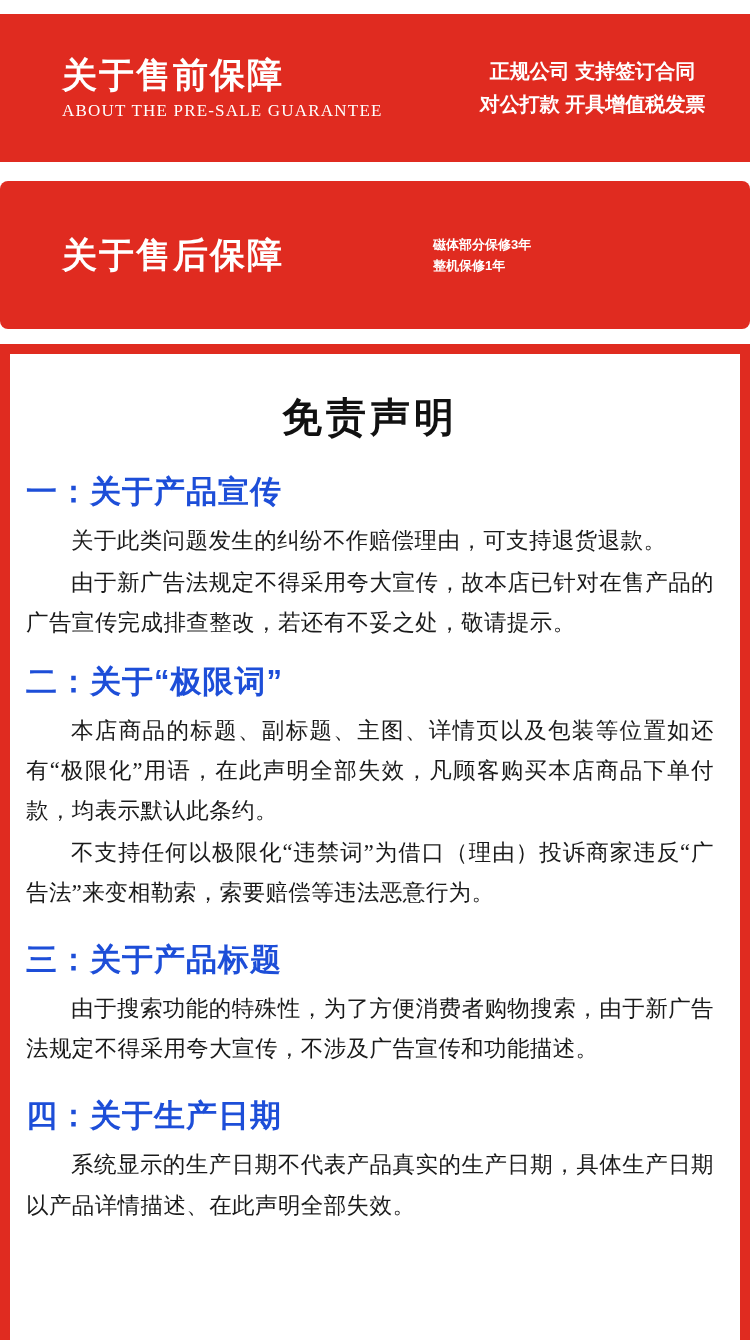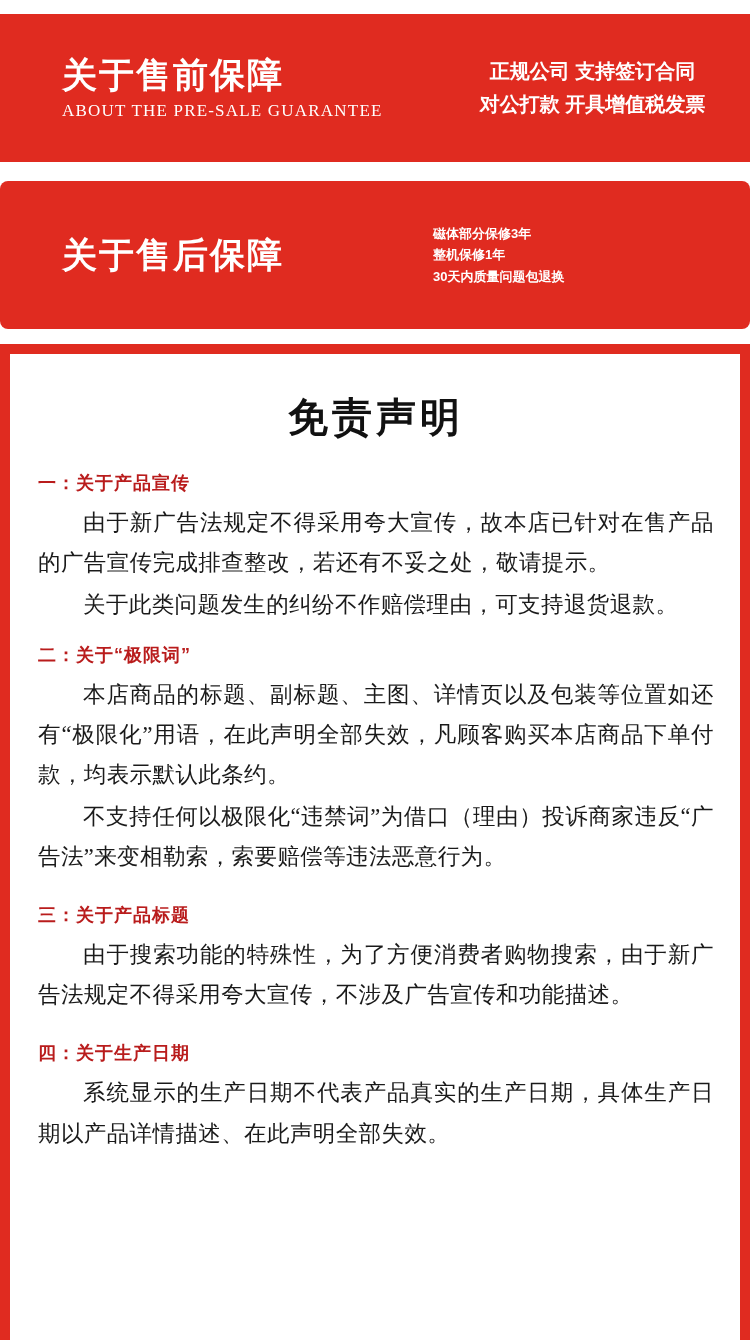--- a/index.html
+++ b/index.html
@@ -75,38 +75,38 @@
     height: 996px;
     background: #e02b20;
     box-sizing: border-box;
     padding: 10px 10px 0 10px;
   }
   .disclaimer-inner {
     background: #ffffff;
     width: 730px;
     height: 986px;
     box-sizing: border-box;
-    padding: 28px 26px 0 28px;
+    padding: 28px 26px 0 16px;
     overflow: hidden;
   }
   .disclaimer-title {
     text-align: center;
     font-family: "Liberation Sans", "DejaVu Sans", sans-serif;
     font-weight: bold;
     font-size: 40px;
     letter-spacing: 4px;
     color: #111111;
     margin: 8px 0 26px 0;
   }
   .section { margin-bottom: 18px; }
   .section-heading {
     font-family: "Liberation Sans", "DejaVu Sans", sans-serif;
     font-weight: bold;
-    font-size: 18px;
-    color: #b91c1c;
+    font-size: 31px;
+    color: #1d4ed8;
     letter-spacing: 1px;
     margin-bottom: 8px;
   }
   .para {
     font-family: "Liberation Serif", "DejaVu Serif", serif;
     font-size: 22.5px;
     line-height: 1.78;
     color: #1a1a1a;
     text-indent: 2em;
     margin: 0 0 2px 0;
@@ -131,32 +131,31 @@
     </div>
   </div>
 
   <div class="banner banner-aftersale">
     <div class="banner-left">
       <div class="banner-title">关于售后保障</div>
     </div>
     <div class="banner-right">
       <div class="line">磁体部分保修3年</div>
       <div class="line">整机保修1年</div>
-      <div class="line">30天内质量问题包退换</div>
     </div>
   </div>
 
   <div class="disclaimer">
     <div class="disclaimer-inner">
       <div class="disclaimer-title">免责声明</div>
 
       <div class="section">
         <div class="section-heading">一：关于产品宣传</div>
+        <p class="para">关于此类问题发生的纠纷不作赔偿理由，可支持退货退款。</p>
         <p class="para">由于新广告法规定不得采用夸大宣传，故本店已针对在售产品的广告宣传完成排查整改，若还有不妥之处，敬请提示。</p>
-        <p class="para">关于此类问题发生的纠纷不作赔偿理由，可支持退货退款。</p>
       </div>
 
       <div class="section sec-gap-lg">
         <div class="section-heading">二：关于“极限词”</div>
         <p class="para">本店商品的标题、副标题、主图、详情页以及包装等位置如还有“极限化”用语，在此声明全部失效，凡顾客购买本店商品下单付款，均表示默认此条约。</p>
         <p class="para">不支持任何以极限化“违禁词”为借口（理由）投诉商家违反“广告法”来变相勒索，索要赔偿等违法恶意行为。</p>
       </div>
 
       <div class="section sec-gap-lg">
         <div class="section-heading">三：关于产品标题</div>

